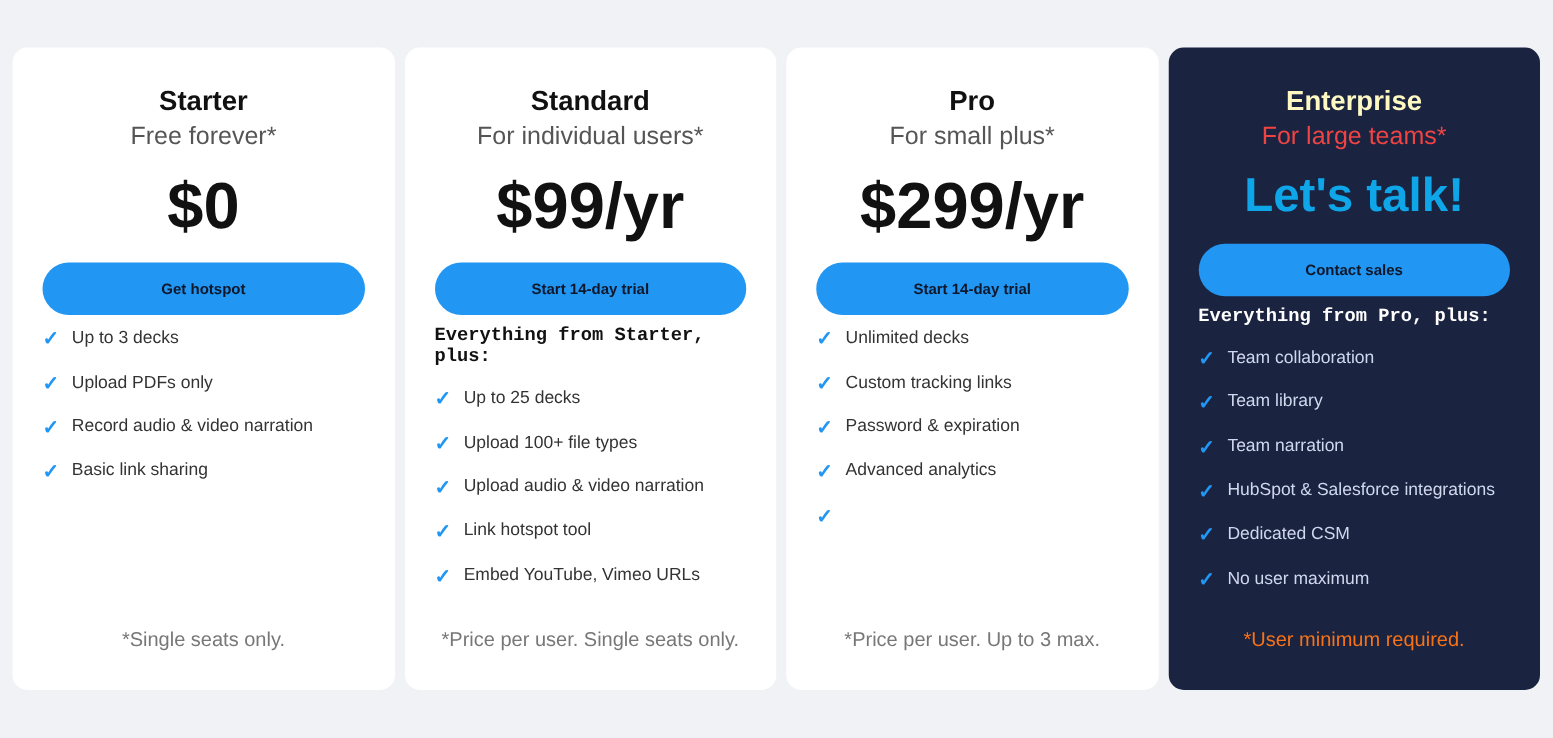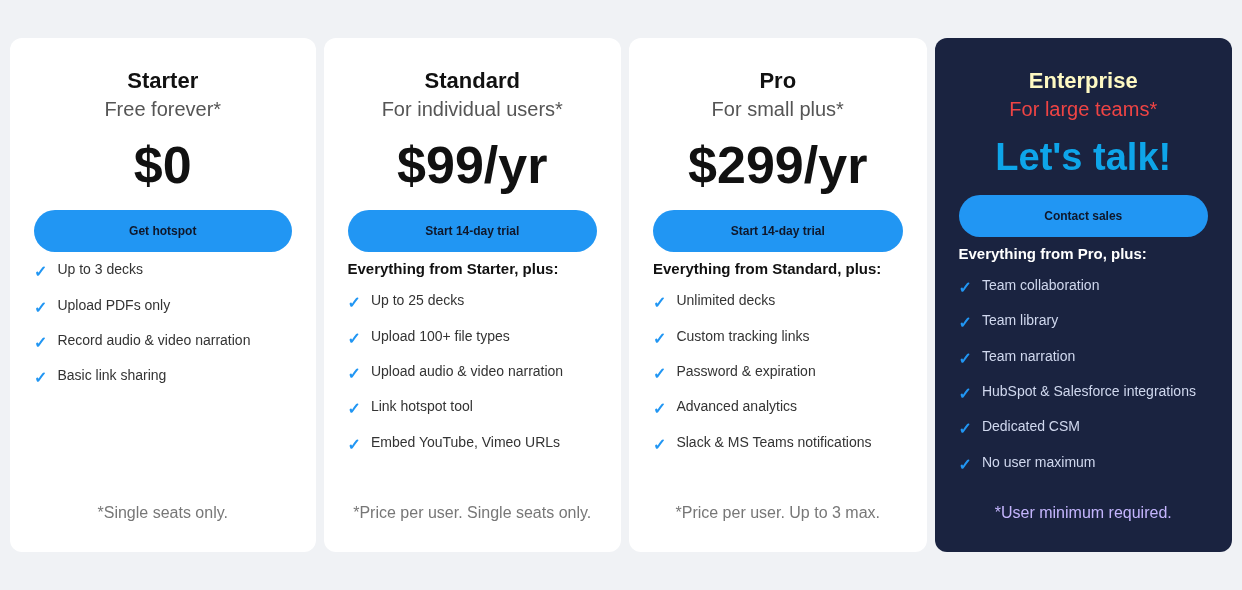--- a/index.html
+++ b/index.html
@@ -78,20 +78,21 @@
       font-weight: 600;
       cursor: pointer;
       text-align: center;
       margin-bottom: 8px;
     }
     .features-header {
       font-size: 15px;
       font-weight: 700;
       color: #111;
       margin-bottom: 14px;
+      font-family: Liberation Mono, monospace;
     }
     .plan-card.dark .features-header {
       color: #fff;
     }
     .feature-list {
       list-style: none;
       flex: 1;
     }
     .feature-item {
       display: flex;
@@ -112,21 +113,21 @@
       margin-top: 1px;
       font-size: 16px;
     }
     .plan-footnote {
       font-size: 16px;
       color: #777;
       text-align: center;
       margin-top: 16px;
     }
     .plan-card.dark .plan-footnote {
-      color: #c4b5fd;
+      color: #f97316;
     }
   </style>
 </head>
 <body>
 
 <div class="pricing-grid">
 <div class="plan-card">
       <div class="plan-name">Starter</div>
       <div class="plan-subtitle">Free forever*</div>
       <div class="plan-price">$0</div>
@@ -179,41 +180,39 @@
           <span>Embed YouTube, Vimeo URLs</span>
         </li>
       </ul>
       <div class="plan-footnote">*Price per user. Single seats only.</div>
     </div>
     <div class="plan-card">
       <div class="plan-name">Pro</div>
       <div class="plan-subtitle">For small plus*</div>
       <div class="plan-price">$299/yr</div>
       <button class="cta-button">Start 14-day trial</button>
-      <div class="features-header">Everything from Standard, plus:</div>
       <ul class="feature-list">
         <li class="feature-item">
           <span class="check-icon">✓</span>
           <span>Unlimited decks</span>
         </li>
         <li class="feature-item">
           <span class="check-icon">✓</span>
           <span>Custom tracking links</span>
         </li>
         <li class="feature-item">
           <span class="check-icon">✓</span>
           <span>Password &amp; expiration</span>
         </li>
         <li class="feature-item">
           <span class="check-icon">✓</span>
           <span>Advanced analytics</span>
         </li>
         <li class="feature-item">
           <span class="check-icon">✓</span>
-          <span>Slack &amp; MS Teams notifications</span>
         </li>
       </ul>
       <div class="plan-footnote">*Price per user. Up to 3 max.</div>
     </div>
     <div class="plan-card dark">
       <div class="plan-name">Enterprise</div>
       <div class="plan-subtitle">For large teams*</div>
       <div class="plan-price lets-talk">Let's talk!</div>
       <button class="cta-button">Contact sales</button>
       <div class="features-header">Everything from Pro, plus:</div>

